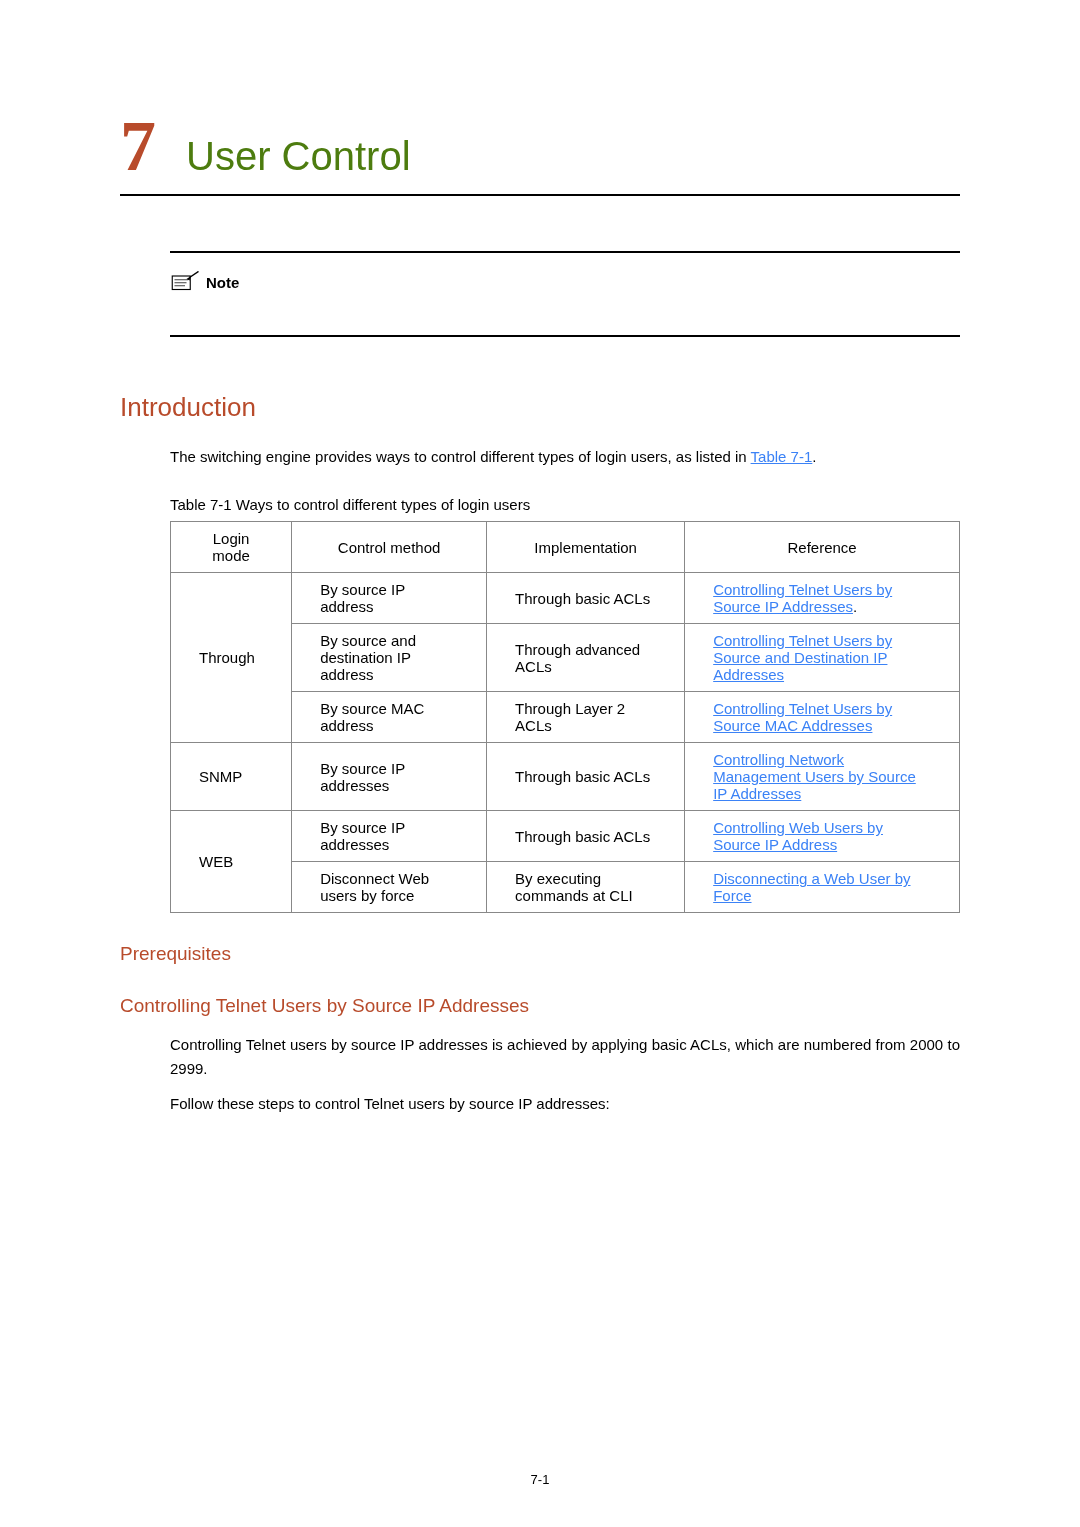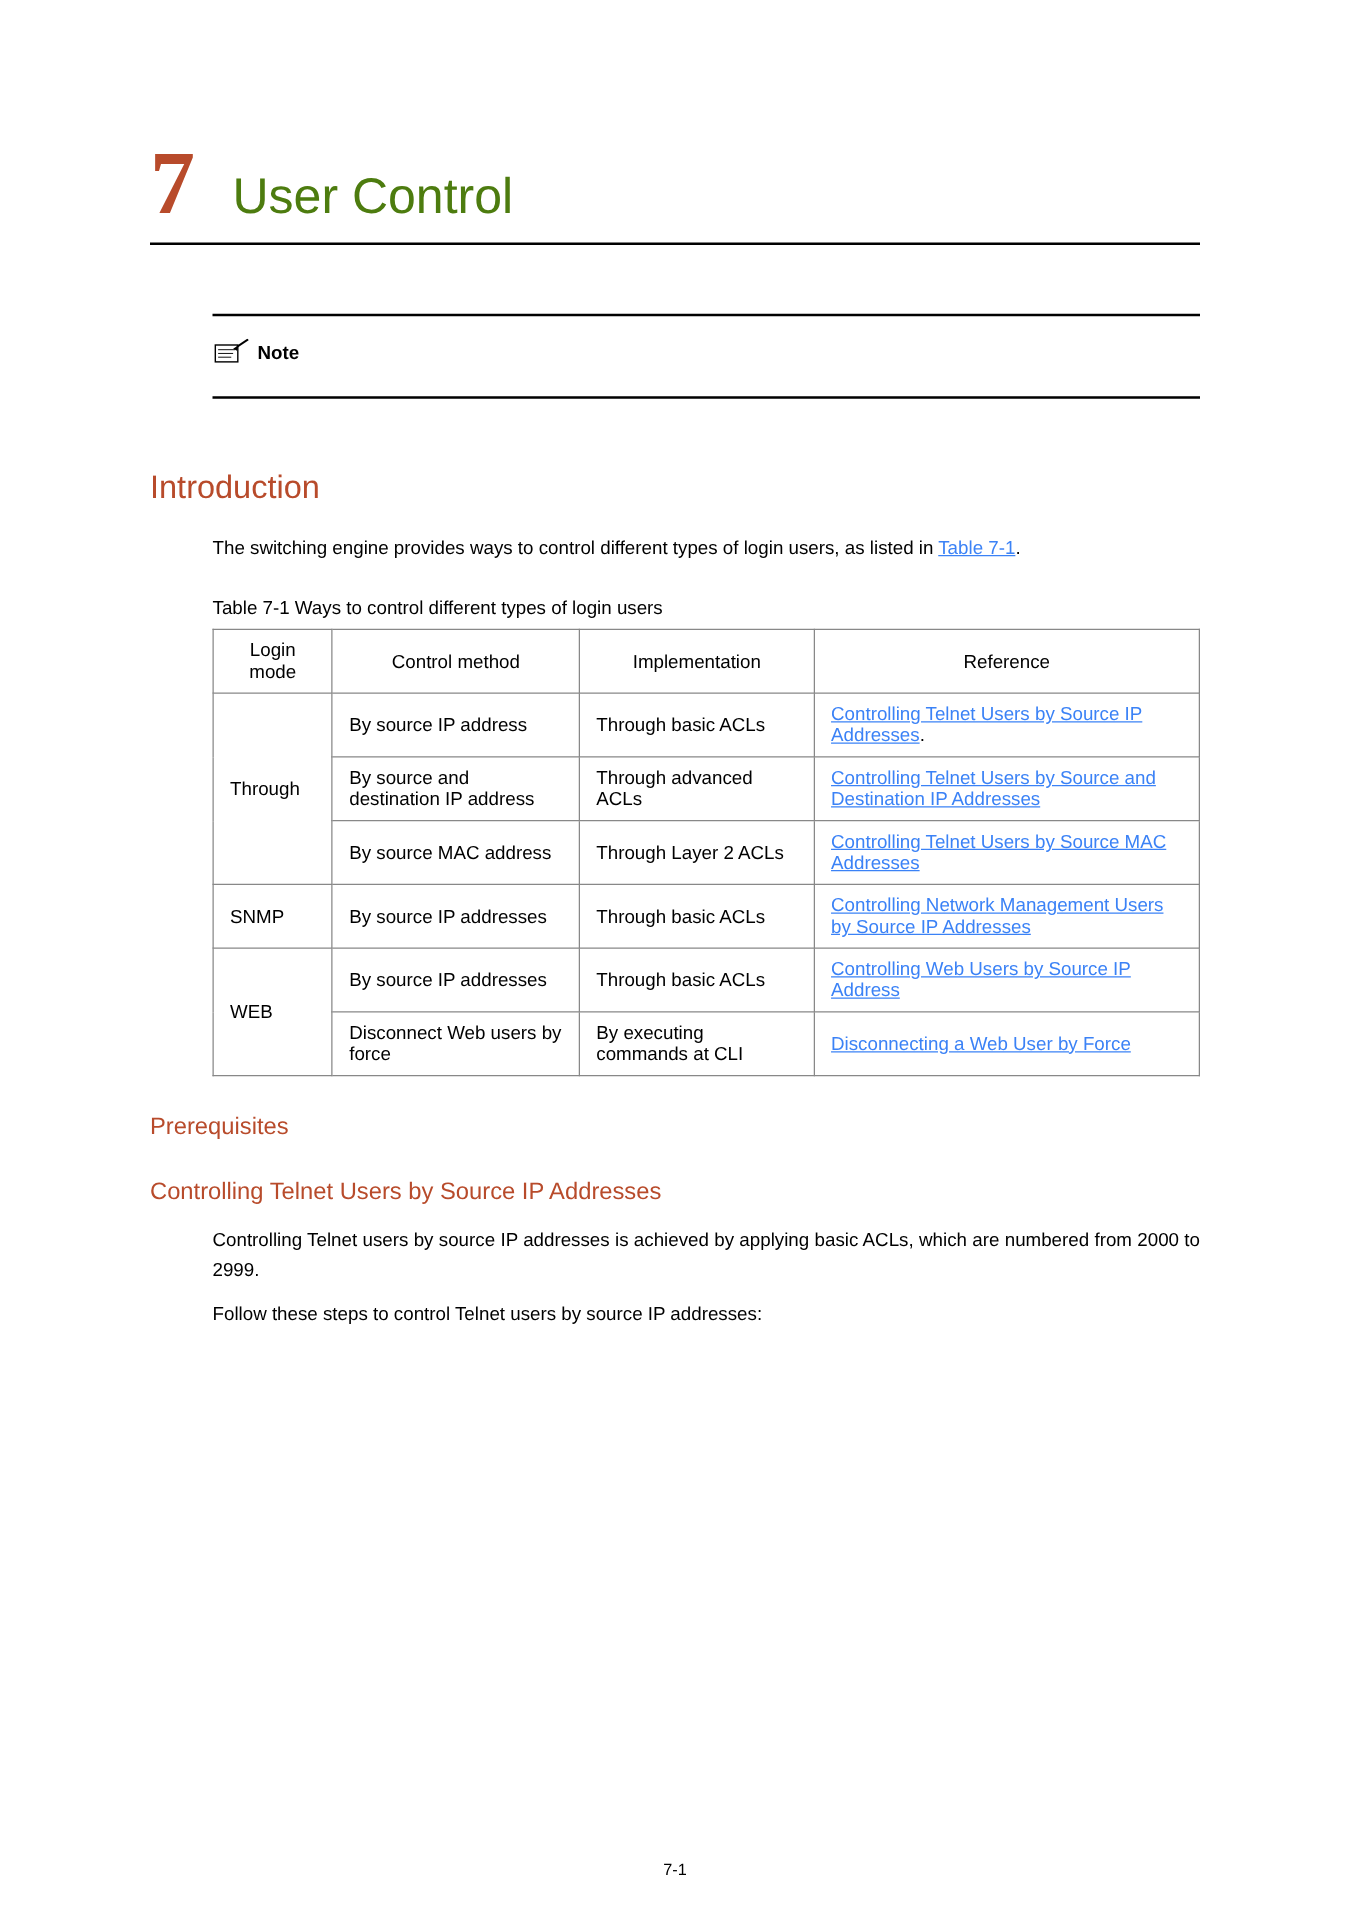--- a/index.html
+++ b/index.html
@@ -39,20 +39,21 @@
   }
   .note-block {
     margin: 0 0 0 50px;
     border-top: 2px solid #000;
     border-bottom: 2px solid #000;
     padding: 18px 0 24px 0;
   }
   .note-head {
     display: flex;
     align-items: center;
+    margin-bottom: 18px;
   }
   .note-icon {
     width: 30px;
     height: 22px;
     margin-right: 6px;
   }
   .note-label {
     font-weight: bold;
     font-size: 15px;
   }
@@ -89,32 +90,32 @@
     cursor: pointer;
   }
   table.data {
     border-collapse: collapse;
     margin-left: 50px;
     width: calc(100% - 50px);
     font-size: 15px;
   }
   table.data th, table.data td {
     border: 1px solid #888;
-    padding: 8px 13px;
+    padding: 8px 28px;
     text-align: left;
     vertical-align: middle;
   }
   table.data th {
     font-weight: 400;
     text-align: center;
     background: #fff;
   }
   .page-num {
     position: absolute;
-    bottom: 24px;
+    bottom: 40px;
     left: 0;
     width: 100%;
     text-align: center;
     font-size: 13px;
   }
 </style>
 </head>
 <body>
 
 <div class="page">

